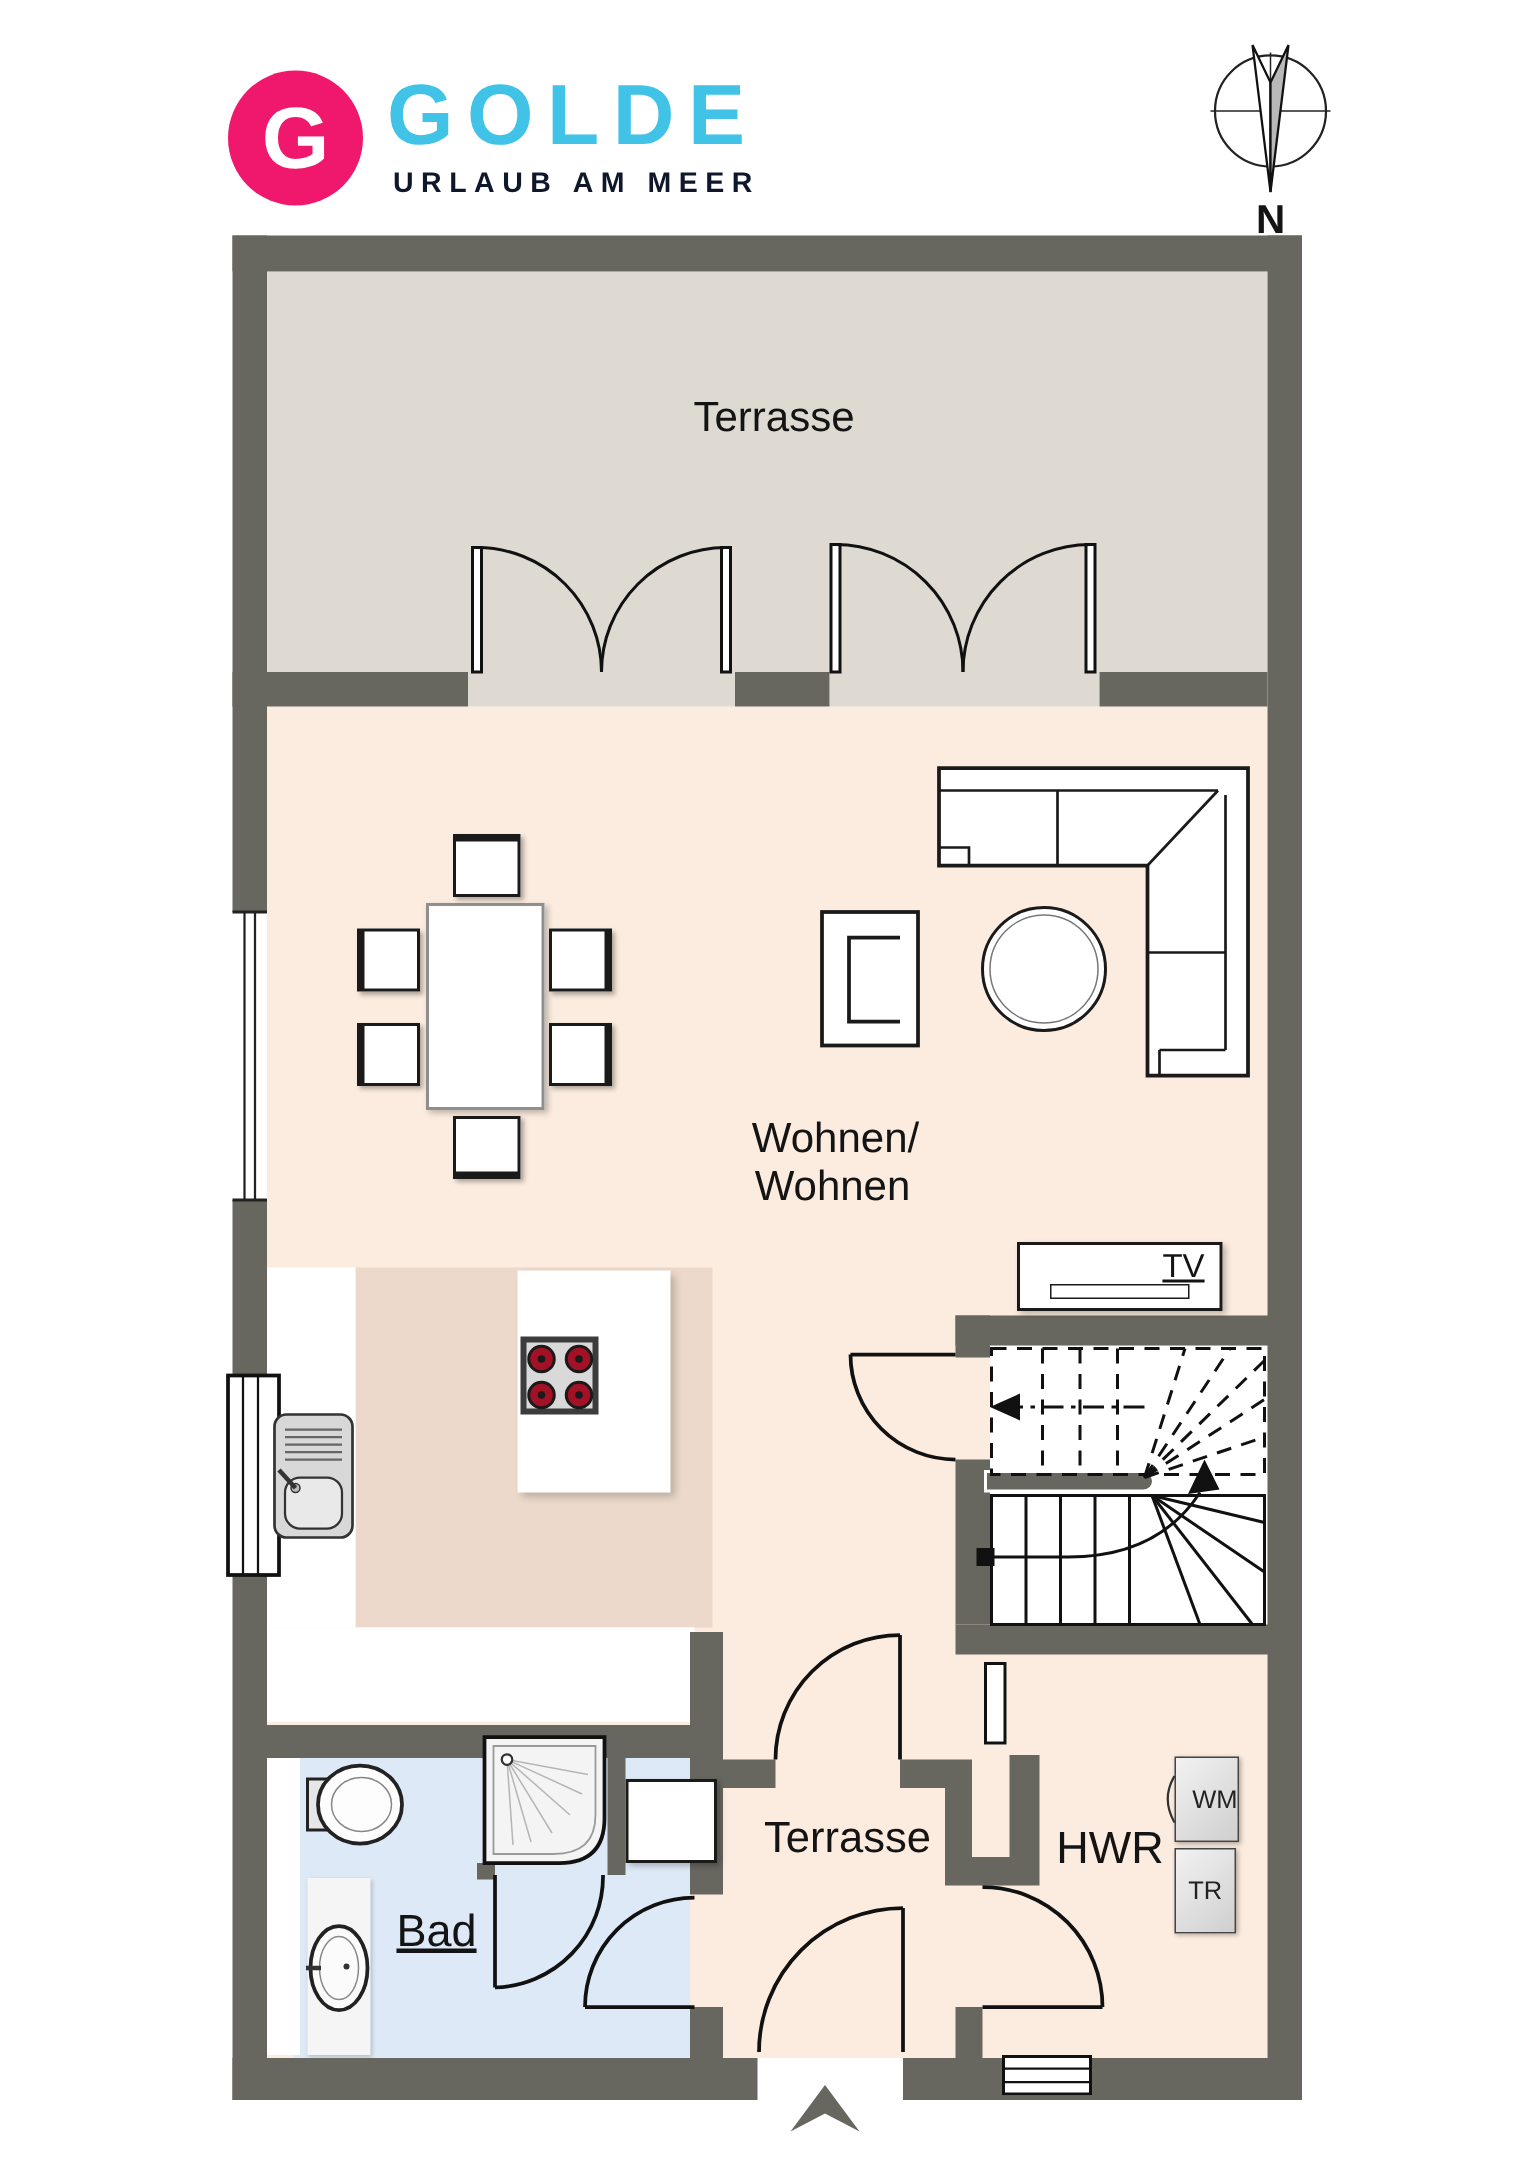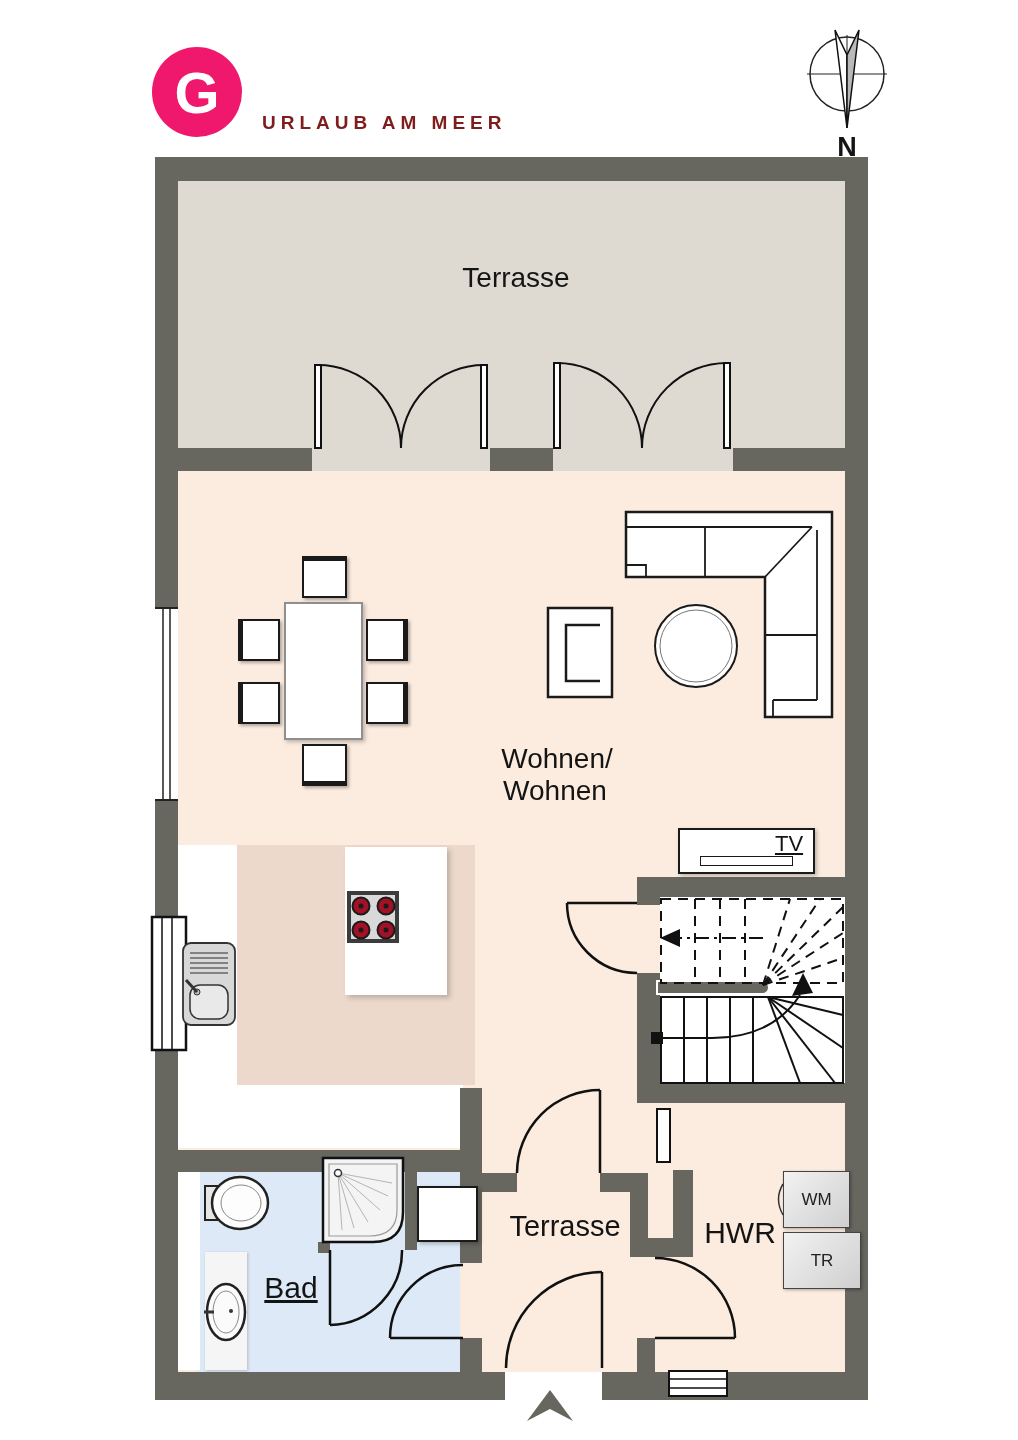--- a/index.html
+++ b/index.html
@@ -14,34 +14,35 @@
         box-shadow:2px 2px 4px rgba(0,0,0,0.25);box-sizing:border-box;}
   .chair{position:absolute;background:#ffffff;border:2px solid #1a1a1a;
          box-shadow:2px 2px 3px rgba(0,0,0,0.3);box-sizing:border-box;}
   svg{position:absolute;left:0;top:0;}
   .logo-circle{position:absolute;left:152px;top:47px;width:90px;height:90px;border-radius:50%;
                background:#f0186c;display:flex;align-items:center;justify-content:center;}
   .logo-g{color:#ffffff;font-size:58px;font-weight:800;}
   .logo-name{position:absolute;left:258px;top:44px;font-size:57px;font-weight:800;
              color:#41c3e8;letter-spacing:9px;}
   .logo-tag{position:absolute;left:262px;top:112px;font-size:19px;font-weight:700;
-            color:#7f1d1d;letter-spacing:5px;}
+            color:#0f172a;letter-spacing:5px;}
   .appliance{position:absolute;box-sizing:border-box;border:1.5px solid #444;
              background:linear-gradient(135deg,#f2f2f2,#cfcfcf);
              display:flex;align-items:center;justify-content:center;
              font-size:17px;color:#222;box-shadow:1px 1px 3px rgba(0,0,0,0.3);}
 </style>
 </head>
 <body>
 
 <div id="plan">
 
   <div class="logo-circle">
     <span class="logo-g">G</span>
   </div>
+  <div class="logo-name">GOLDE</div>
   <div class="logo-tag">URLAUB AM MEER</div>
 
   <div class="floor" style="left:178px;top:471px;width:667px;height:901px;background:#fcecdf;"></div>
   <div class="floor" style="left:178px;top:181px;width:667px;height:267px;background:#dedad2;"></div>
   <div class="floor" style="left:312px;top:448px;width:178px;height:23px;background:#dedad2;"></div>
   <div class="floor" style="left:553px;top:448px;width:180px;height:23px;background:#dedad2;"></div>
   <div class="floor" style="left:237px;top:845px;width:238px;height:240px;background:#ecd9cb;"></div>
   <div class="floor" style="left:196px;top:1160px;width:264px;height:212px;background:#dde9f7;"></div>
   <div class="floor" style="left:178px;top:1160px;width:22px;height:210px;background:#ffffff;"></div>
   <div class="floor" style="left:660px;top:897px;width:185px;height:186px;background:#ffffff;"></div>
@@ -85,24 +86,24 @@
   <div class="chair" style="left:238px;top:619px;width:42px;height:42px;border-left-width:5px;"></div>
   <div class="chair" style="left:238px;top:682px;width:42px;height:42px;border-left-width:5px;"></div>
   <div class="chair" style="left:366px;top:619px;width:42px;height:42px;border-right-width:5px;"></div>
   <div class="chair" style="left:366px;top:682px;width:42px;height:42px;border-right-width:5px;"></div>
 
   <div class="furn" style="left:678px;top:828px;width:137px;height:46px;"></div>
   <div class="abs" style="left:700px;top:856px;width:93px;height:10px;border:1.5px solid #1a1a1a;background:#fff;box-sizing:border-box;"></div>
 
   <div class="furn" style="left:417px;top:1186px;width:61px;height:56px;"></div>
   <div class="abs" style="left:656px;top:1108px;width:15px;height:55px;border:2px solid #111;background:#fff;box-sizing:border-box;"></div>
-  <div class="appliance" style="left:783px;top:1171px;width:67px;height:57px;">
+  <div class="appliance" style="left:783px;top:1171px;width:43px;height:57px;justify-content:flex-end;">
        <span>WM</span>
     </div>
-  <div class="appliance" style="left:783px;top:1232px;width:78px;height:57px;">
+  <div class="appliance" style="left:783px;top:1232px;width:41px;height:57px;">
        <span>TR</span>
     </div>
   <div class="abs" style="left:668px;top:1370px;width:60px;height:27px;border:2px solid #111;background:#fff;box-sizing:border-box;"></div>
 
   <div class="abs" style="left:656px;top:980px;width:114px;height:15px;background:#67675f;border:2px solid #ffffff;
               border-radius:0 10px 10px 0;box-sizing:border-box;"></div>
 
   <svg width="1018" height="1440" viewBox="0 0 1018 1440">
 
     <g>

